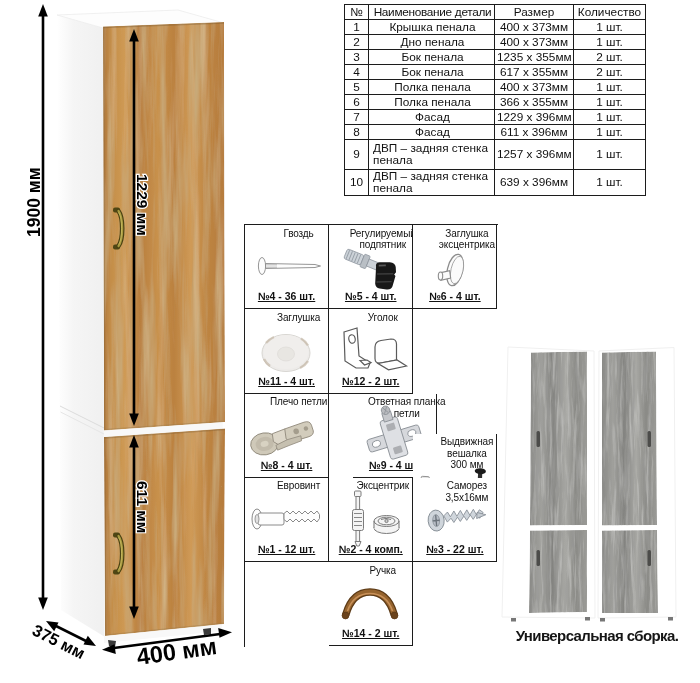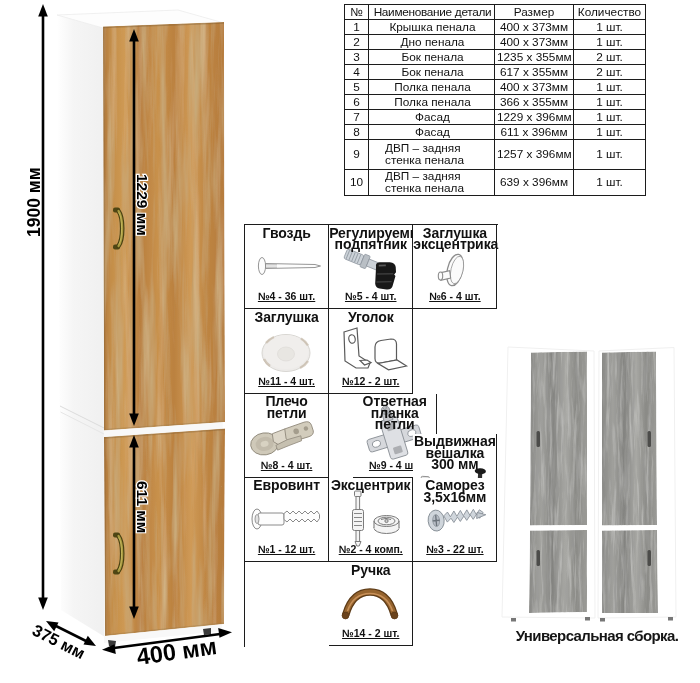--- a/index.html
+++ b/index.html
@@ -3,25 +3,25 @@
 <meta charset="utf-8">
 <style>
 html,body{margin:0;padding:0;}
 body{width:700px;height:683px;position:relative;background:#fff;font-family:"Liberation Sans",sans-serif;overflow:hidden;}
 .abs{position:absolute;}
 
 #ptable{position:absolute;left:344px;top:4px;border-collapse:collapse;table-layout:fixed;width:301px;}
 #ptable td{border:1.5px solid #1c1c1c;font-size:11.8px;color:#111;padding:0 2px;line-height:12.8px;overflow:hidden;white-space:nowrap;}
 #ptable .c{text-align:center;}
 #ptable .l{text-align:center;padding-left:4px;}
-#ptable .w{text-align:left;padding-left:16px;white-space:normal;margin-top:16px;}
+#ptable .w{text-align:left;padding-left:4px;white-space:normal;margin-top:16px;}
 
 #hgrid{position:absolute;left:244px;top:224px;width:254px;height:423px;border-left:1.5px solid #1c1c1c;border-top:1.5px solid #1c1c1c;box-sizing:border-box;}
 .hcell{position:absolute;box-sizing:border-box;border-right:1.5px solid #1c1c1c;border-bottom:1.5px solid #1c1c1c;background:#fff;}
-.htitle{position:absolute;top:2.5px;left:0;width:100%;text-align:center;font-weight:bold;font-size:14px;line-height:11.5px;color:#111;letter-spacing:-0.1px;}
+.htitle{position:absolute;top:2.5px;left:12px;width:100%;text-align:center;font-weight:normal;font-size:10px;line-height:11.5px;color:#111;letter-spacing:-0.1px;}
 .hcap{position:absolute;bottom:6px;left:0;width:100%;text-align:center;font-weight:bold;font-size:10.5px;color:#111;text-decoration:underline;}
 .hicon{position:absolute;left:0;top:0;width:100%;height:100%;}
 
 #unicap{position:absolute;left:497px;top:627px;width:200px;text-align:center;font-weight:bold;font-size:15px;color:#151515;letter-spacing:-0.6px;white-space:nowrap;}
 </style>
 </head>
 <body>
 
 <svg class="abs" style="left:0;top:0" width="250" height="683" viewBox="0 0 250 683">
 <defs>

